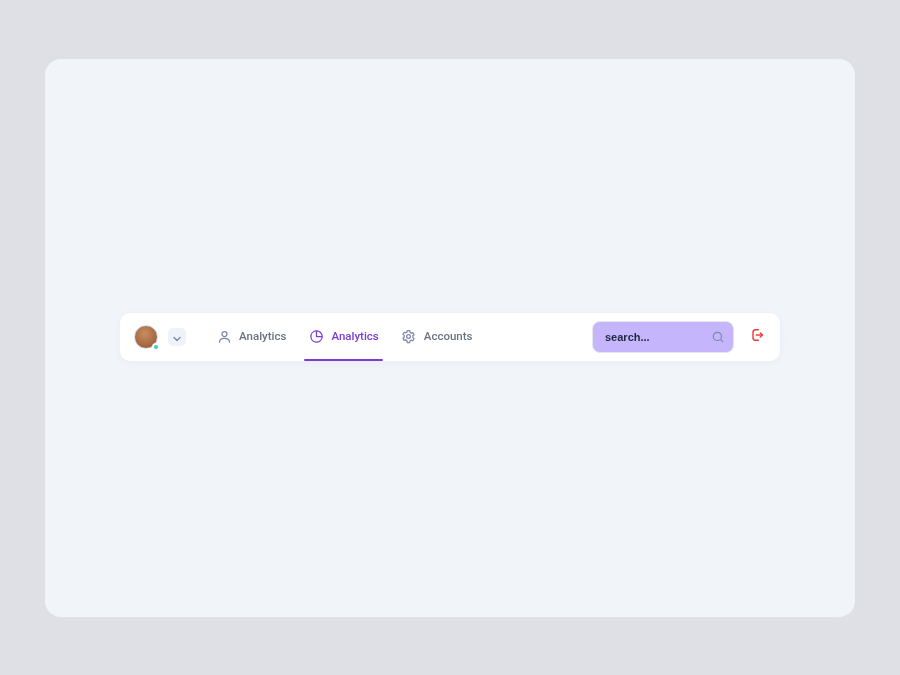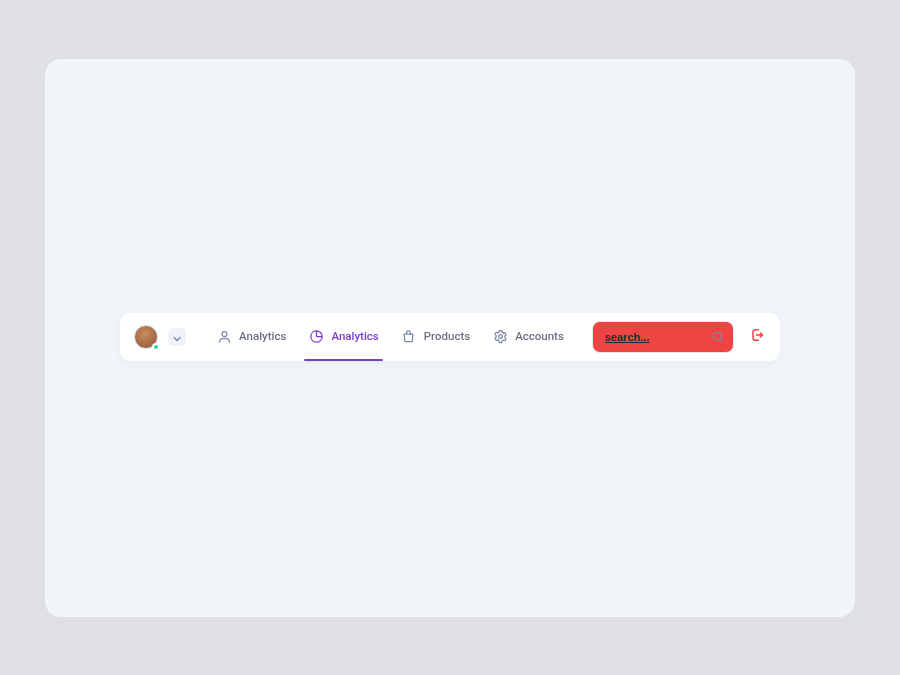--- a/index.html
+++ b/index.html
@@ -124,22 +124,21 @@
     .search input {
       width: 100%;
       height: 100%;
       border: 1px solid #e5e7eb;
       border-radius: 8px;
       padding: 0 30px 0 12px;
       font-size: 11px;
       font-weight: 600;
       color: #1f2940;
       outline: none;
-      background: #ef4444;
-      text-decoration: underline;
+      background: #c4b5fd;
     }
     .search input::placeholder { color: #1f2940; font-weight: 700; }
     .search-icon {
       position: absolute;
       right: 9px;
       top: 50%;
       transform: translateY(-50%);
       display: inline-flex;
       pointer-events: none;
     }
@@ -188,29 +187,20 @@
       <div class="nav-item active">
         <span class="nav-icon">
           <svg width="15" height="15" viewBox="0 0 24 24" fill="none" stroke="#7b8aa8" stroke-width="2" stroke-linecap="round" stroke-linejoin="round">
               <path d="M21 13a9 9 0 1 1-10-10"></path>
               <path d="M12 3a9 9 0 0 1 9 9h-9V3Z"></path>
             </svg>
         </span>
         <span class="nav-label">Analytics</span>
       </div>
 
-      <div class="nav-item">
-        <span class="nav-icon">
-          <svg width="15" height="15" viewBox="0 0 24 24" fill="none" stroke="#7b8aa8" stroke-width="2" stroke-linecap="round" stroke-linejoin="round">
-              <path d="M5 8h14l-1 12H6L5 8Z"></path>
-              <path d="M9 8V6a3 3 0 0 1 6 0v2"></path>
-            </svg>
-        </span>
-        <span class="nav-label">Products</span>
-      </div>
 
       <div class="nav-item">
         <span class="nav-icon">
           <svg width="15" height="15" viewBox="0 0 24 24" fill="none" stroke="#7b8aa8" stroke-width="2" stroke-linecap="round" stroke-linejoin="round">
               <circle cx="12" cy="12" r="3"></circle>
               <path d="M19 12a7 7 0 0 0-.1-1.2l2-1.6-2-3.4-2.4 1A7 7 0 0 0 14.4 5l-.4-2.6h-4L9.6 5a7 7 0 0 0-2.1 1.2l-2.4-1-2 3.4 2 1.6A7 7 0 0 0 5 12c0 .4 0 .8.1 1.2l-2 1.6 2 3.4 2.4-1A7 7 0 0 0 9.6 19l.4 2.6h4l.4-2.6a7 7 0 0 0 2.1-1.2l2.4 1 2-3.4-2-1.6c.1-.4.1-.8.1-1.2Z"></path>
             </svg>
         </span>
         <span class="nav-label">Accounts</span>
       </div>

